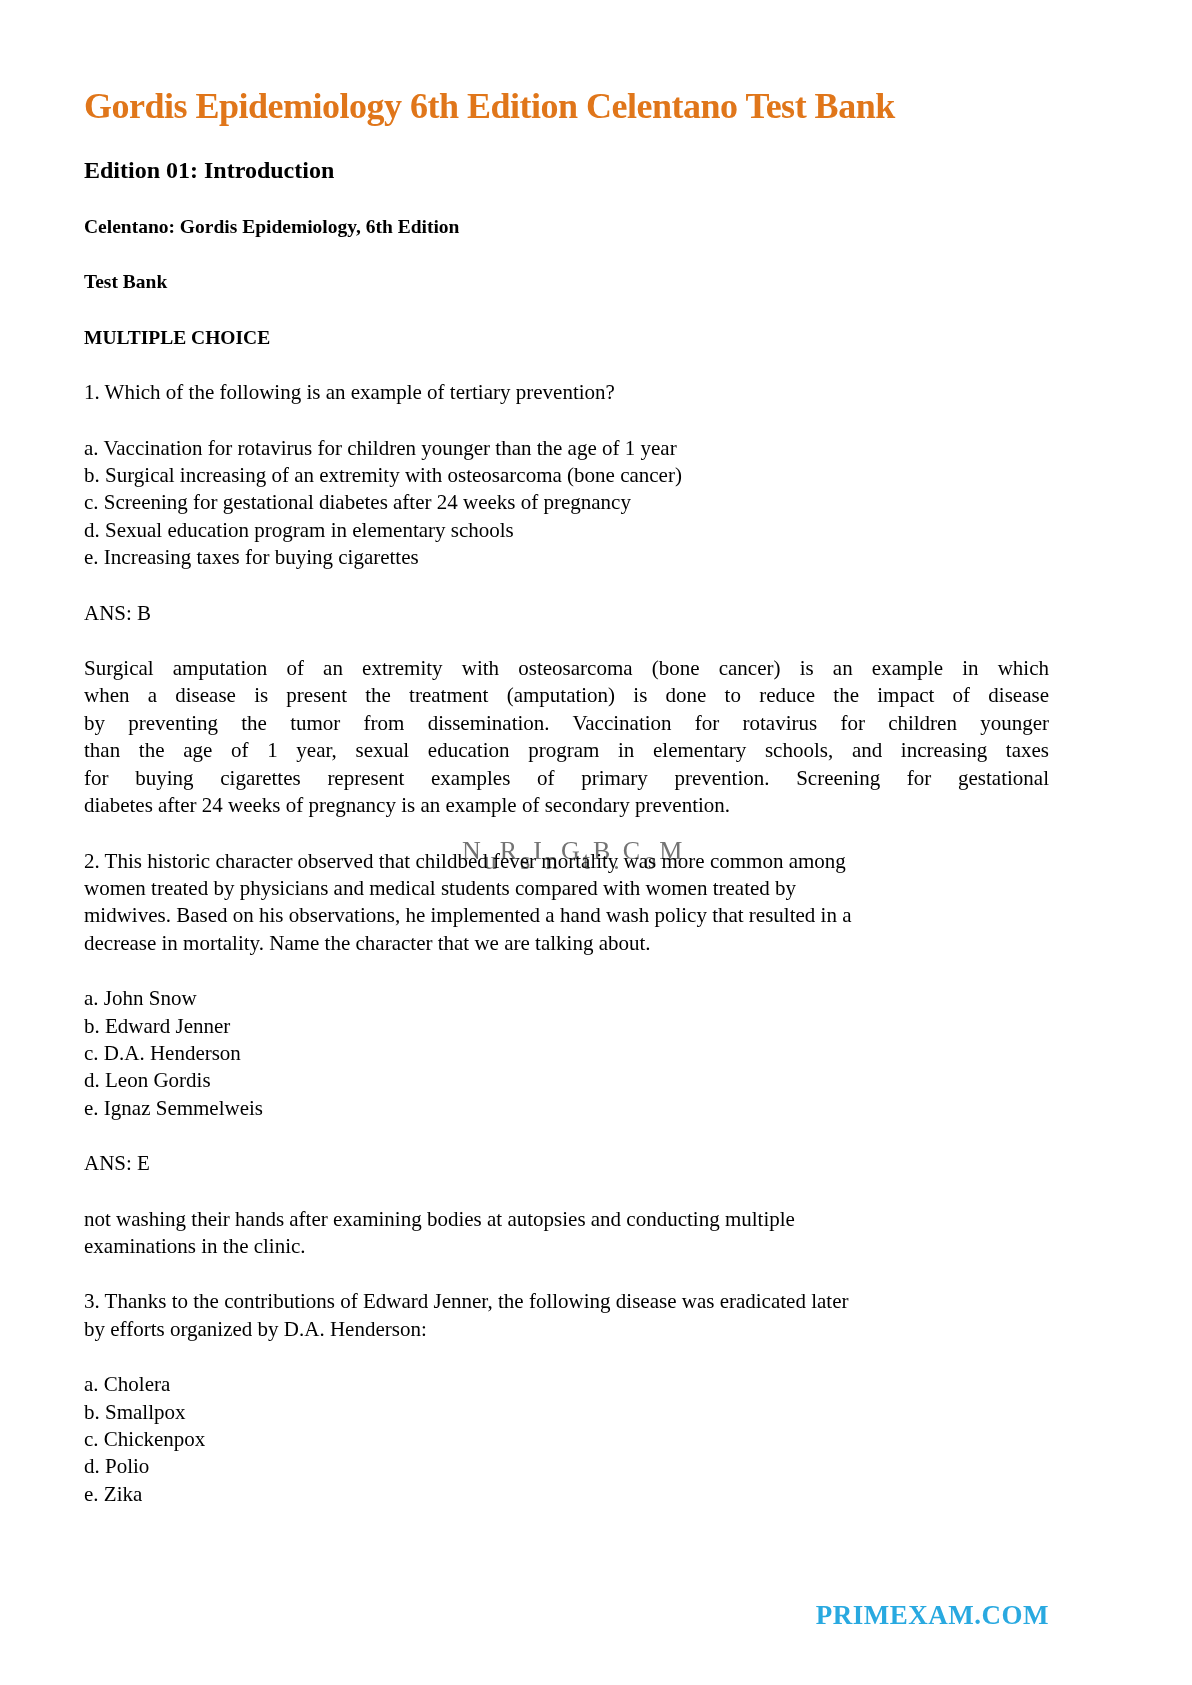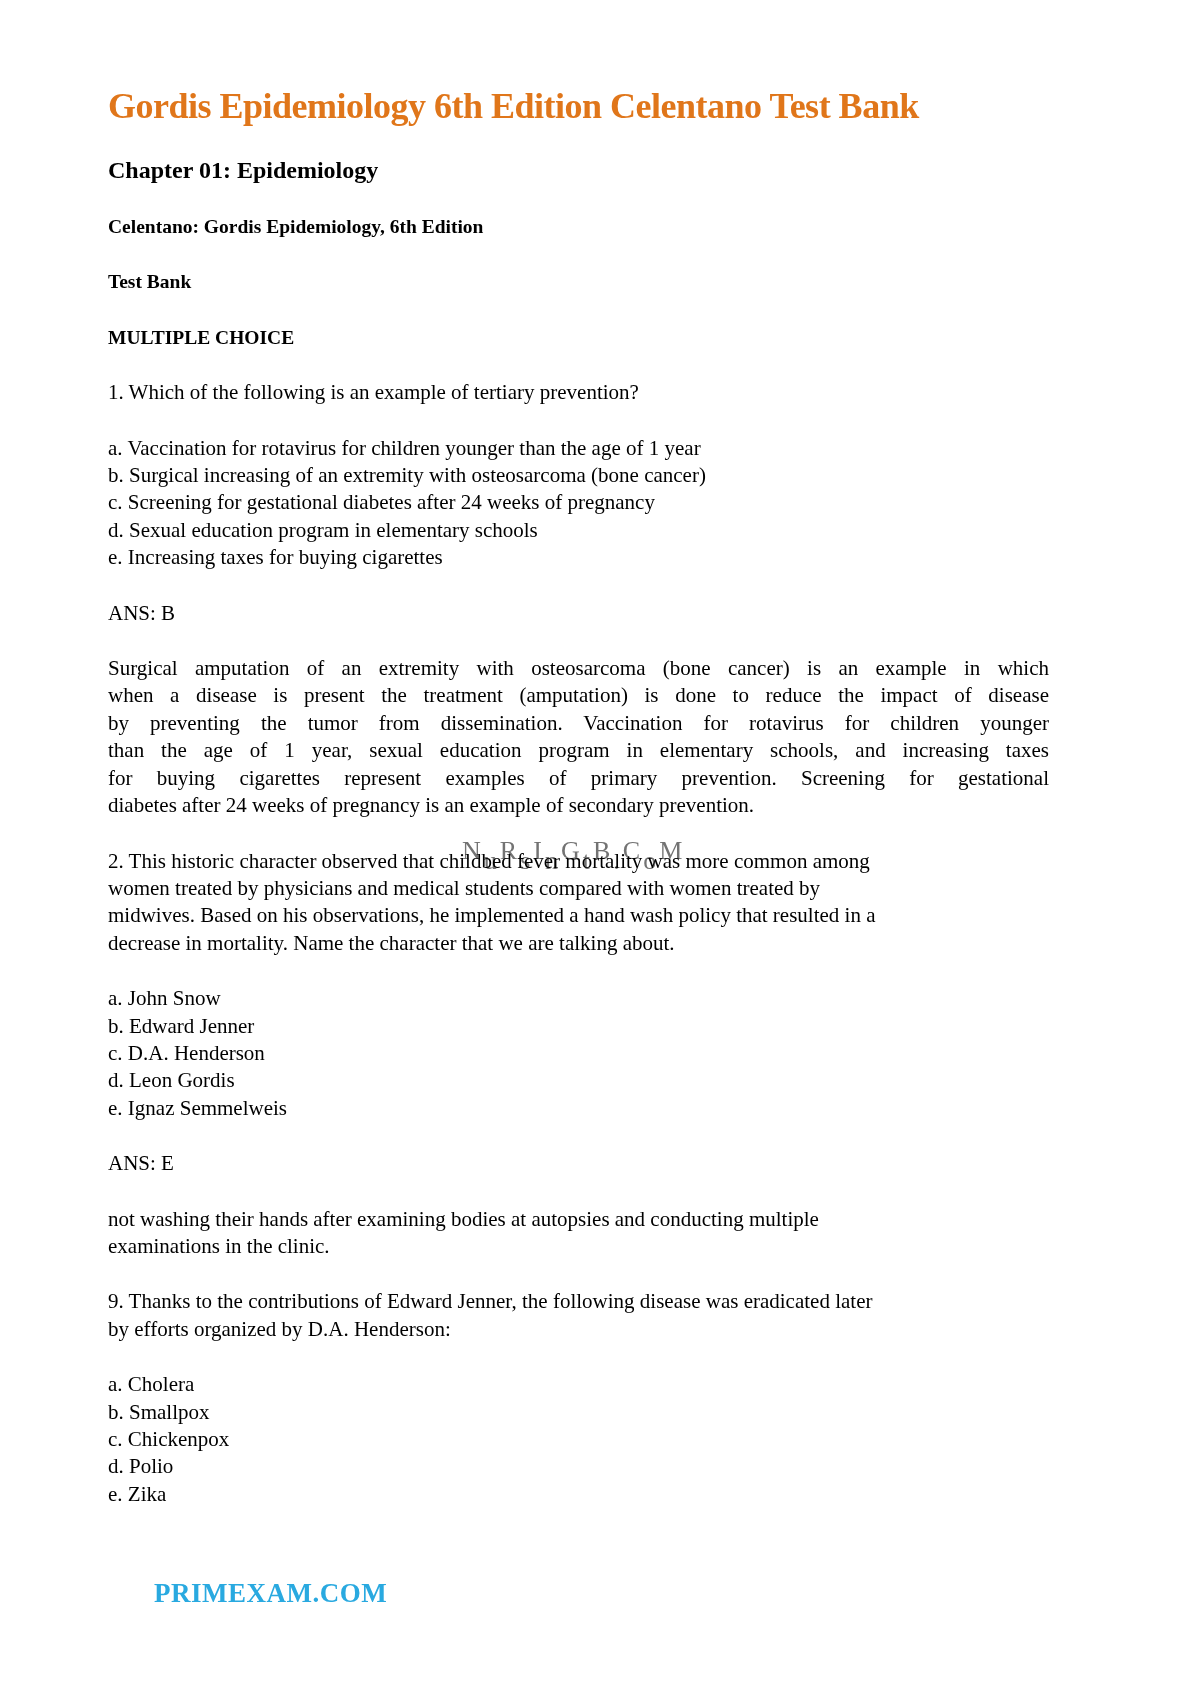--- a/index.html
+++ b/index.html
@@ -12,21 +12,21 @@
     width: 1192px;
     height: 1685px;
     background: #ffffff;
     overflow: hidden;
     font-family: "Liberation Serif", "DejaVu Serif", serif;
     color: #000000;
   }
   .doc {
     position: relative;
     z-index: 1;
-    padding: 86px 143px 0 108px;
+    padding: 86px 143px 0 84px;
   }
   .title {
     margin: 0;
     font-size: 36px;
     line-height: 40px;
     font-weight: bold;
     color: #E0761A;
     letter-spacing: -0.5px;
     white-space: nowrap;
   }
@@ -66,22 +66,22 @@
   }
   .watermark .wm-lo {
     position: relative;
     top: 10px;
   }
   .watermark .wm-hi {
     position: relative;
     top: 0;
   }
   .footer {
-    margin-top: 70px;
-    text-align: left;
+    margin-top: 92px;
+    text-align: right;
     padding-left: 46px;
   }
   .footer-text {
     font-size: 27px;
     line-height: 30px;
     font-weight: bold;
     color: #29A9E0;
     letter-spacing: 0.5px;
   }
 </style>
@@ -89,21 +89,21 @@
 <body>
 
 <div class="page">
 
   <div class="watermark"><span class="wm-hi">N</span><span class="wm-lo">u</span><span class="wm-hi">R</span><span class="wm-lo">s</span><span class="wm-hi">I</span><span class="wm-lo">n</span><span class="wm-hi">G</span><span class="wm-lo">t</span><span class="wm-hi">B</span><span class="wm-lo">.</span><span class="wm-hi">C</span><span class="wm-lo">o</span><span class="wm-hi">M</span></div>
 
   <main class="doc">
 
     <h1 class="title">Gordis Epidemiology 6th Edition Celentano Test Bank</h1>
 
-    <h2 class="chapter">Chapter 01: Epidemiology</h2>
+    <h2 class="chapter">Edition 01: Introduction</h2>
 
     <div class="block bold-line">Celentano: Gordis Epidemiology, 6th Edition</div>
 
     <div class="block bold-line">Test Bank</div>
 
     <div class="block bold-line">MULTIPLE CHOICE</div>
 
     <section>
       <div class="block">
         <div class="ln">1. Which of the following is an example of tertiary prevention?</div>
@@ -142,21 +142,21 @@
       </div>
       <div class="block ln">ANS: E</div>
       <div class="block">
         <div class="ln">not washing their hands after examining bodies at autopsies and conducting multiple</div>
         <div class="ln">examinations in the clinic.</div>
       </div>
     </section>
 
     <section>
       <div class="block">
-        <div class="ln">9. Thanks to the contributions of Edward Jenner, the following disease was eradicated later</div>
+        <div class="ln">3. Thanks to the contributions of Edward Jenner, the following disease was eradicated later</div>
         <div class="ln">by efforts organized by D.A. Henderson:</div>
       </div>
       <div class="block">
         <div class="ln">a. Cholera</div>
         <div class="ln">b. Smallpox</div>
         <div class="ln">c. Chickenpox</div>
         <div class="ln">d. Polio</div>
         <div class="ln">e. Zika</div>
       </div>
     </section>

